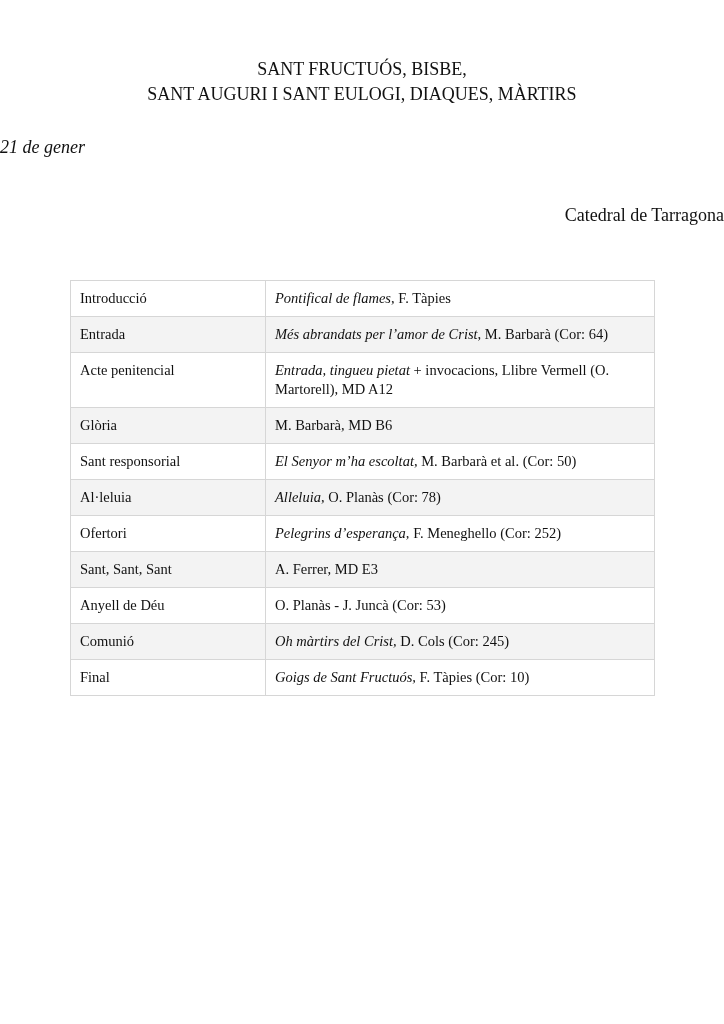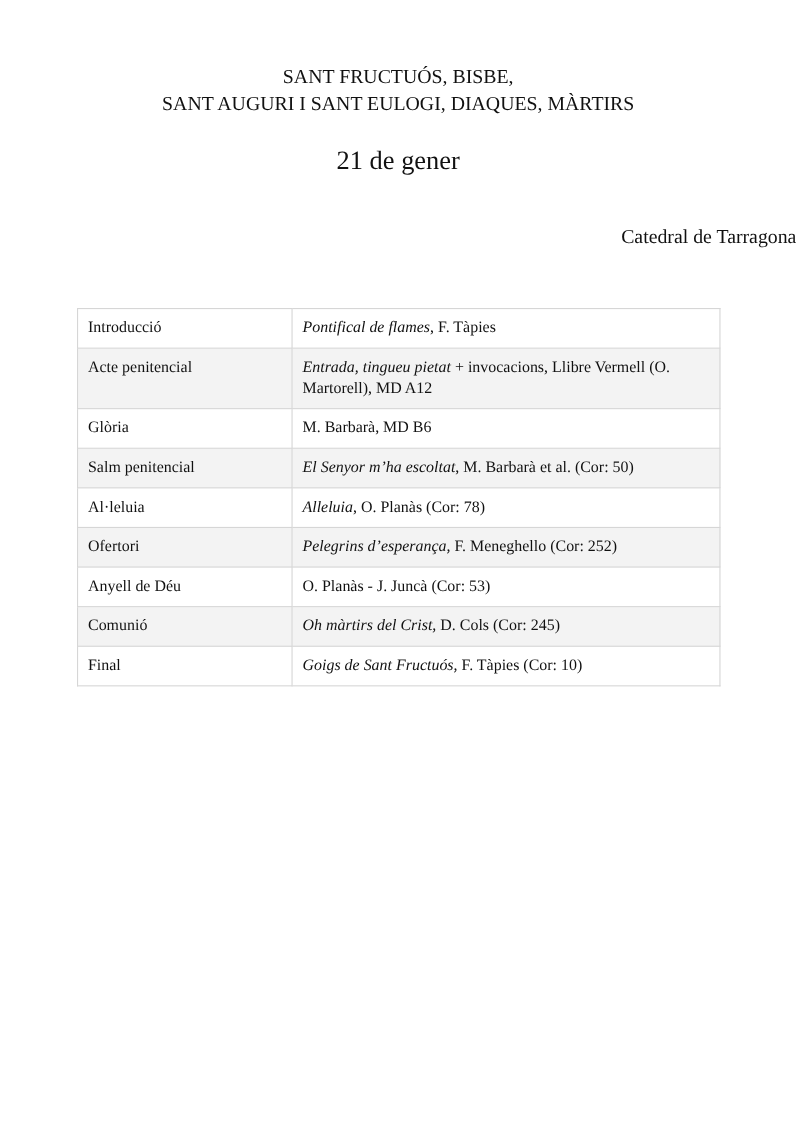--- a/index.html
+++ b/index.html
@@ -23,23 +23,23 @@
   }
   .header {
     padding-top: 57px;
     text-align: center;
     font-size: 18px;
     line-height: 25px;
   }
   .title-line { white-space: nowrap; }
   .date-line {
     margin-top: 30px;
-    text-align: center;
-    font-size: 24px;
+    font-size: 18px;
     line-height: 20px;
+    font-style: italic;
   }
   .venue-line {
     margin-top: 48px;
     text-align: right;
     font-size: 18px;
     line-height: 20px;
   }
   table.program {
     margin: 55px 0 0 70px;
     width: 584px;
@@ -79,38 +79,46 @@
     <colgroup>
       <col class="c1">
       <col class="c2">
     </colgroup>
     <tbody>
         <tr>
           <td>Introducció</td>
           <td><span class="it">Pontifical de flames</span><span>, F. Tàpies</span></td>
         </tr>
         <tr>
+          <td>Entrada</td>
+          <td><span class="it">Més abrandats per l’amor de Crist</span><span>, M. Barbarà (Cor: 64)</span></td>
+        </tr>
+        <tr>
           <td>Acte penitencial</td>
           <td><span class="it">Entrada, tingueu pietat</span><span> + invocacions, Llibre Vermell (O. Martorell), MD A12</span></td>
         </tr>
         <tr>
           <td>Glòria</td>
           <td><span>M. Barbarà, MD B6</span></td>
         </tr>
         <tr>
-          <td>Salm penitencial</td>
+          <td>Sant responsorial</td>
           <td><span class="it">El Senyor m’ha escoltat</span><span>, M. Barbarà et al. (Cor: 50)</span></td>
         </tr>
         <tr>
           <td>Al·leluia</td>
           <td><span class="it">Alleluia</span><span>, O. Planàs (Cor: 78)</span></td>
         </tr>
         <tr>
           <td>Ofertori</td>
           <td><span class="it">Pelegrins d’esperança,</span><span> F. Meneghello (Cor: 252)</span></td>
+        </tr>
+        <tr>
+          <td>Sant, Sant, Sant</td>
+          <td><span>A. Ferrer, MD E3</span></td>
         </tr>
         <tr>
           <td>Anyell de Déu</td>
           <td><span>O. Planàs - J. Juncà (Cor: 53)</span></td>
         </tr>
         <tr>
           <td>Comunió</td>
           <td><span class="it">Oh màrtirs del Crist,</span><span> D. Cols (Cor: 245)</span></td>
         </tr>
         <tr>

